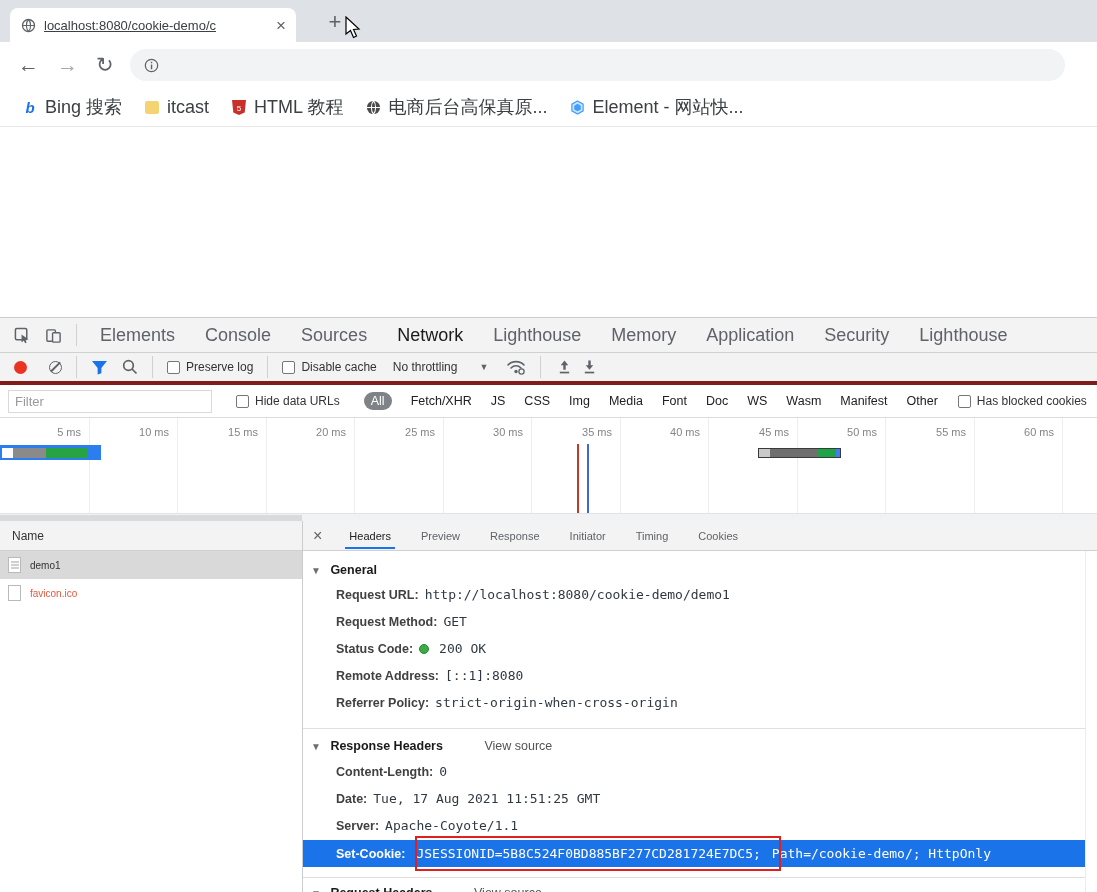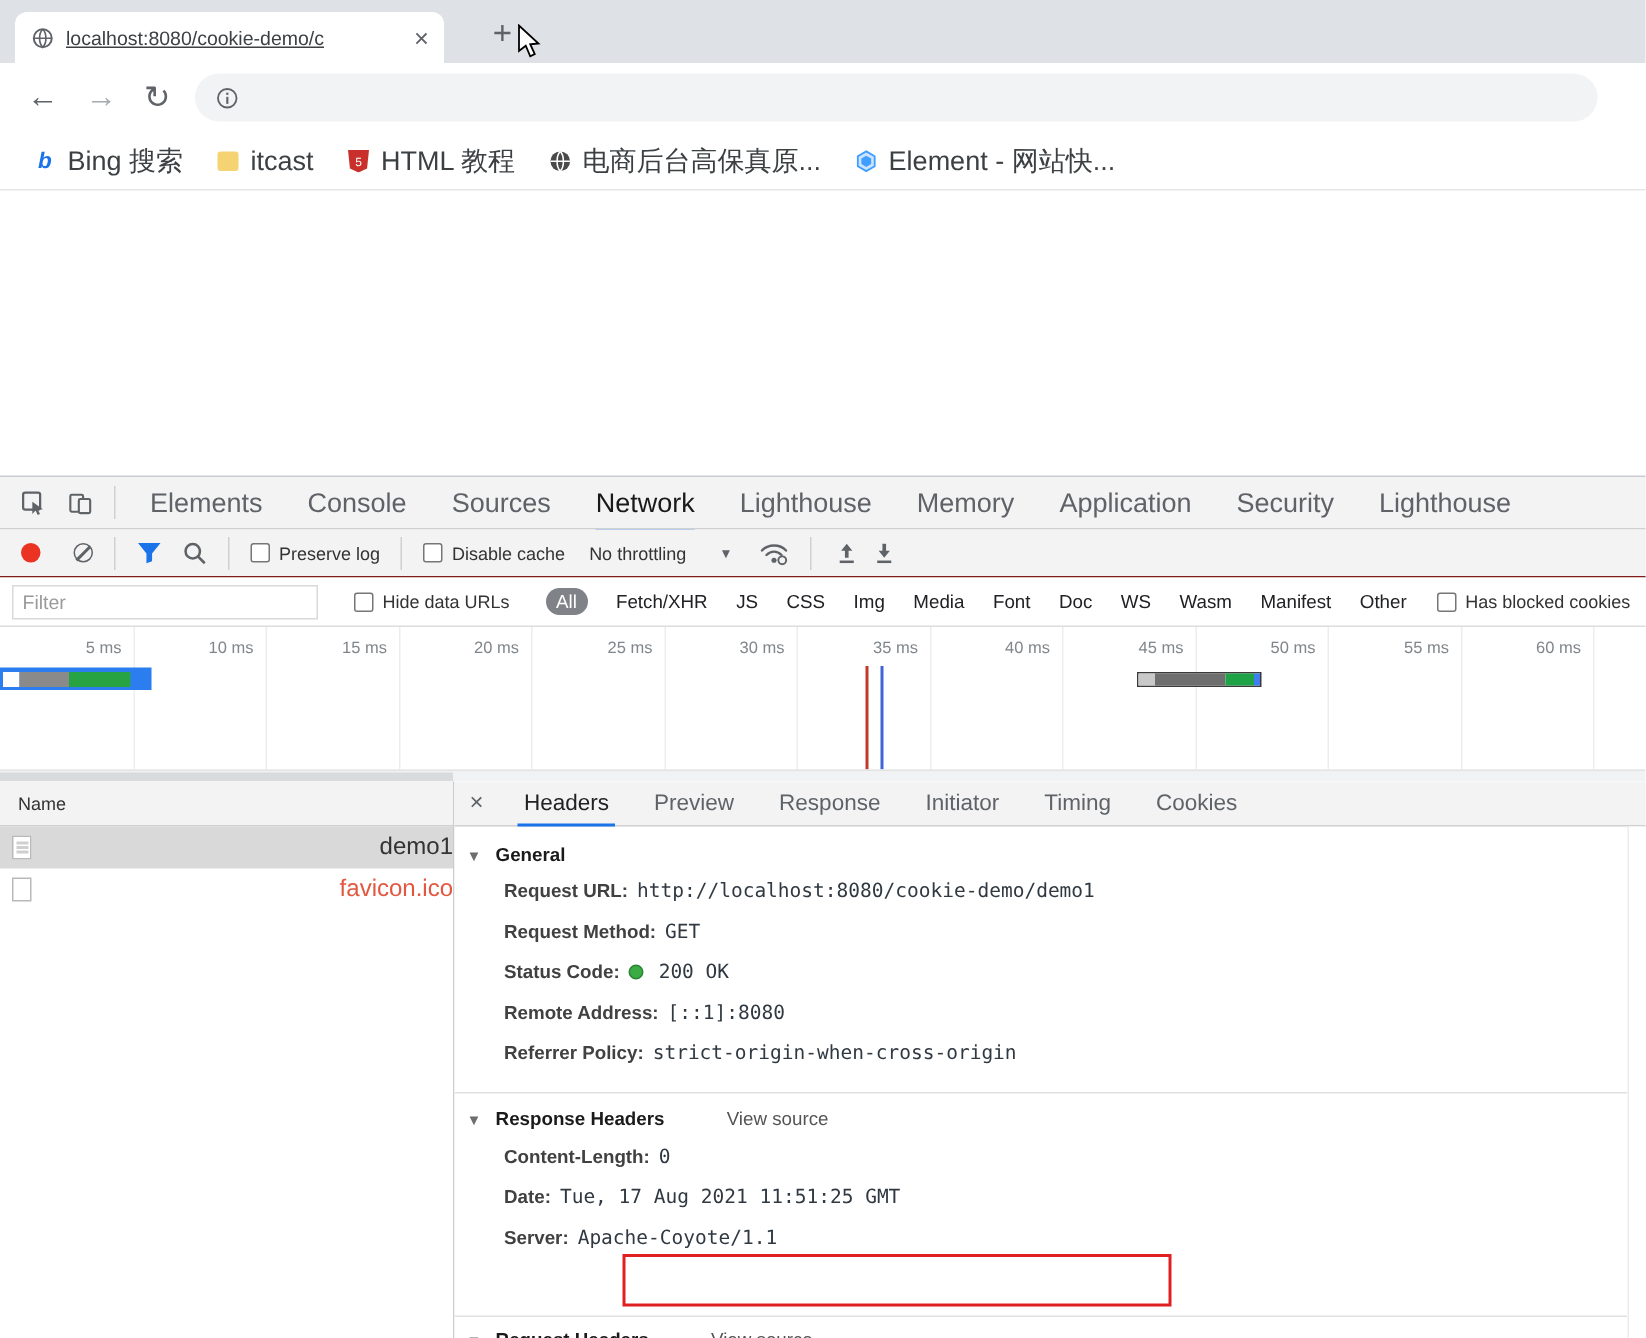--- a/index.html
+++ b/index.html
@@ -37,21 +37,21 @@
   #devtools { left:0; top:317px; width:1097px; height:575px; background:#fff;
     border-top:1px solid #c9ccd1; font-size:12px; color:#333; }
   #dt-mainbar { left:0; top:0; width:1097px; height:35px; background:#f3f3f3;
     border-bottom:1px solid #d0d0d0; display:flex; align-items:center; }
   .dt-ic { margin-left:14px; display:inline-flex; }
   .vsep { width:1px; height:22px; background:#d0d0d0; margin:0 8px 0 14px; }
   .main-tab { font-size:18px; color:#5f6368; padding:9px 0 7px; margin:0 15px;
     border-bottom:2px solid transparent; white-space:nowrap; }
   .main-tab.active { color:#1a1a1a; border-bottom:2px solid #1a73e8; }
   #dt-nettools { left:0; top:35px; width:1097px; height:32px; background:#f3f3f3;
-    border-bottom:1px solid #7f1d1d; display:flex; align-items:center; }
+    border-bottom:4px solid #7f1d1d; display:flex; align-items:center; }
   .rec-dot { width:13px; height:13px; border-radius:50%; background:#ea3323; margin-left:14px; }
   .clear-ic { width:13px; height:13px; border-radius:50%; border:1.8px solid #5f6368;
     margin-left:22px; position:relative; }
   .clear-ic::after { content:""; position:absolute; left:-1px; top:4.6px; width:13px; height:1.8px;
     background:#5f6368; transform:rotate(-45deg); }
   .chk { width:13px; height:13px; border:1.4px solid #767676; border-radius:2px;
     background:#fff; display:inline-block; }
   .tool-lbl { margin-left:6px; color:#333; white-space:nowrap; }
   .caret { font-size:9px; color:#5f6368; margin-left:22px; }
   #dt-filterbar { left:0; top:67px; width:1097px; height:33px; background:#fff;
@@ -71,33 +71,33 @@
   #wf-sel { left:0; top:27px; width:101px; height:15px; background:#2b7df0; }
   .wfseg { position:absolute; top:2.5px; height:10px; }
   #wf2 { left:758px; top:30px; width:83px; height:10px; border:1px solid #3a3a3a; display:flex; }
   .evline { top:26px; width:1.5px; height:69px; }
 
   
   #split { left:0; top:203px; width:1097px; height:372px; }
   #reqpanel { left:0; top:0; width:303px; height:432px; border-right:1px solid #c9ccd1; background:#fff; }
   #req-head { height:30px; background:#f3f3f3; border-bottom:1px solid #d0d0d0;
     display:flex; align-items:center; padding-left:12px; color:#333; }
-  .req-row { height:28px; display:flex; align-items:center; padding-left:8px; font-size:16px;justify-content:space-between; }
+  .req-row { height:28px; display:flex; align-items:center; padding-left:8px; font-size:10px; }
   .req-row.sel { background:#d9d9d9; }
   .doc-ic { width:13px; height:16px; background:#fff; border:1px solid #b9b9b9; position:relative; }
   .doc-ic.lines::before { content:""; position:absolute; left:2px; top:3px; width:8px; height:1.5px;
     background:#cfcfcf; box-shadow:0 3px 0 #cfcfcf, 0 6px 0 #cfcfcf; }
   .req-name { margin-left:9px; color:#333; }
   .req-name.err { color:#e25740; }
 
   #detail { left:303px; top:0; width:794px; height:372px; background:#fff; }
   #det-tabs { height:30px; background:#f3f3f3; border-bottom:1px solid #d0d0d0;
     display:flex; align-items:center; }
   .det-close { font-size:16px; color:#5f6368; margin:0 12px 0 10px; line-height:1; }
-  .det-tab { font-size:15px; color:#5f6368; padding:7px 4px 5px; margin:0 11px;
+  .det-tab { font-size:11px; color:#5f6368; padding:7px 4px 5px; margin:0 11px;
     border-bottom:2px solid transparent; white-space:nowrap; }
   .det-tab.active { color:#202124; border-bottom:2px solid #1a73e8; }
   #det-body { position:absolute; left:0; top:30px; width:782px; height:342px; overflow:hidden; }
   #det-scrollgutter { position:absolute; right:0; top:30px; width:12px; height:342px;
     background:#fff; border-left:1px solid #ececec; }
   .sec-title { position:absolute; left:8px; font-weight:bold; font-size:12.5px; color:#1a1a1a; }
   .tri { color:#6e6e6e; font-size:10px; margin-right:6px; font-weight:normal; }
   .viewsrc { font-weight:normal; color:#545454; margin-left:38px; }
   .hrow { position:absolute; left:33px; white-space:nowrap; }
   .hlabel { font-weight:bold; font-size:12.5px; color:#414141; }
@@ -381,20 +381,25 @@
         <div class="hrow" style="top:213px">
           <span class="hlabel">Content-Length:</span><span class="hval mono">0</span>
         </div>
         <div class="hrow" style="top:240px">
           <span class="hlabel">Date:</span><span class="hval mono">Tue, 17 Aug 2021 11:51:25 GMT</span>
         </div>
         <div class="hrow" style="top:267px">
           <span class="hlabel">Server:</span><span class="hval mono">Apache-Coyote/1.1</span>
         </div>
 
+        <div id="cookie-row">
+          <span class="hlabel">Set-Cookie:</span>
+          <span class="hval mono">JSESSIONID=5B8C524F0BD885BF277CD281724E7DC5;</span>
+          <span class="hval mono">Path=/cookie-demo/; HttpOnly</span>
+        </div>
         <div id="redbox"></div>
 
         <div class="sep" style="top:326px"></div>
         <div class="sec-title" style="top:335px">
           <span class="tri">▼</span>
           <span>Request Headers</span>
           <span class="viewsrc">View source</span>
         </div>
       </div>
       <div id="det-scrollgutter"></div>

